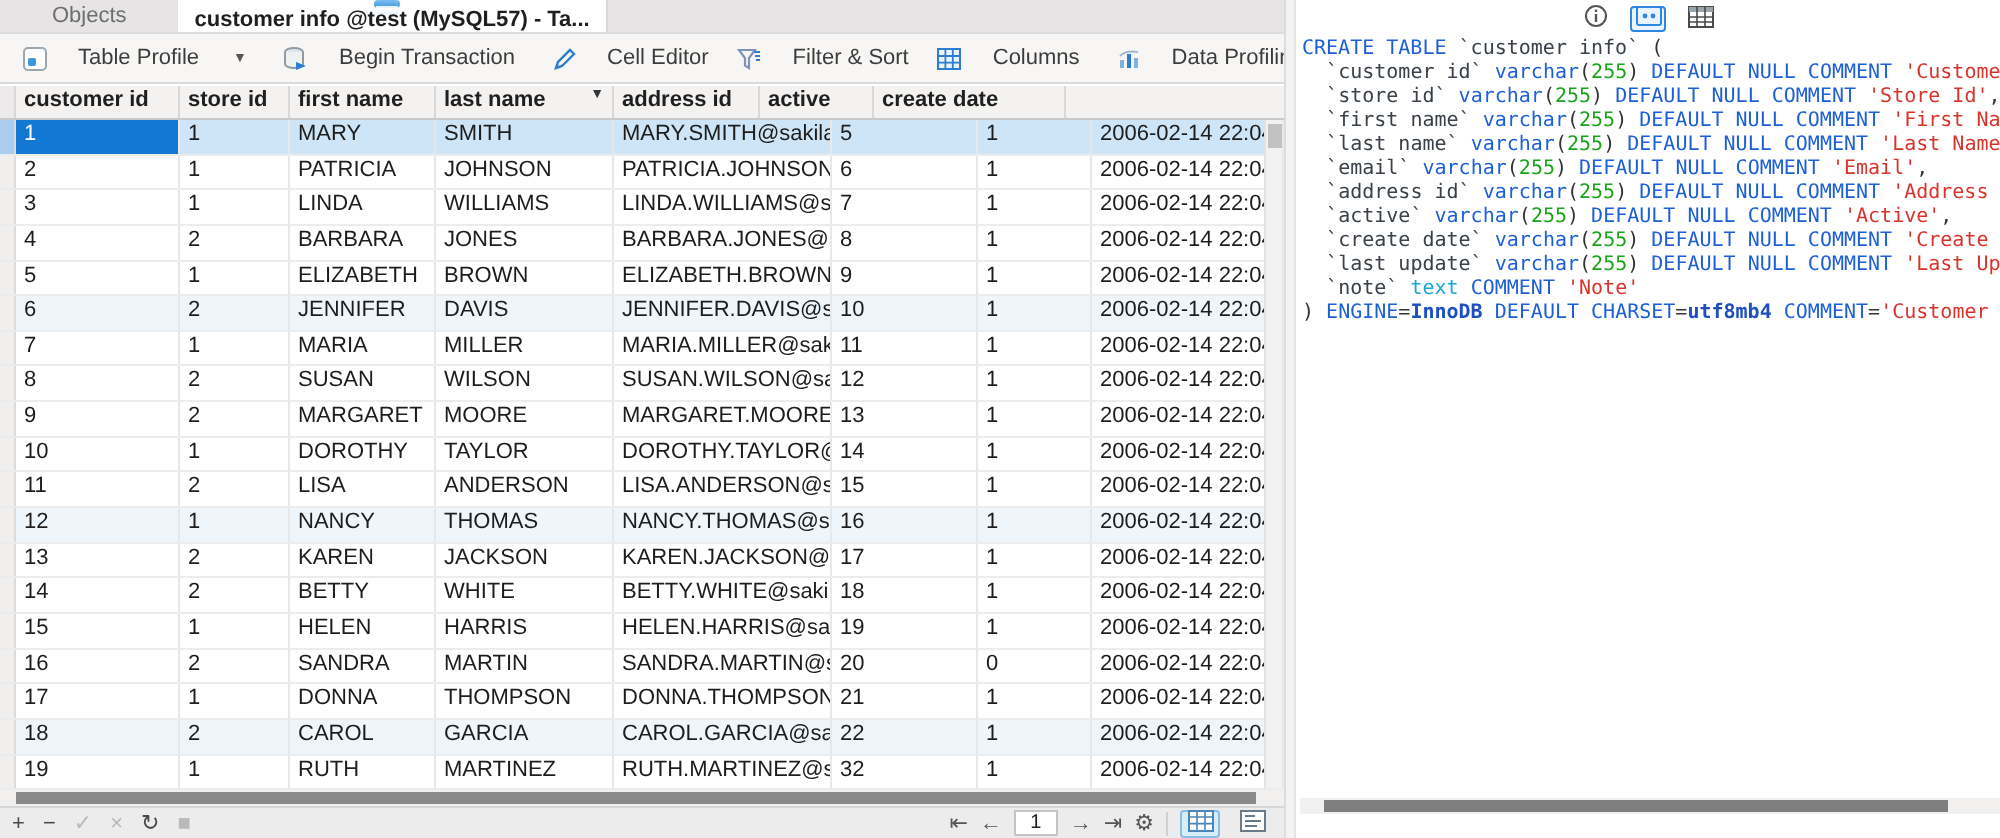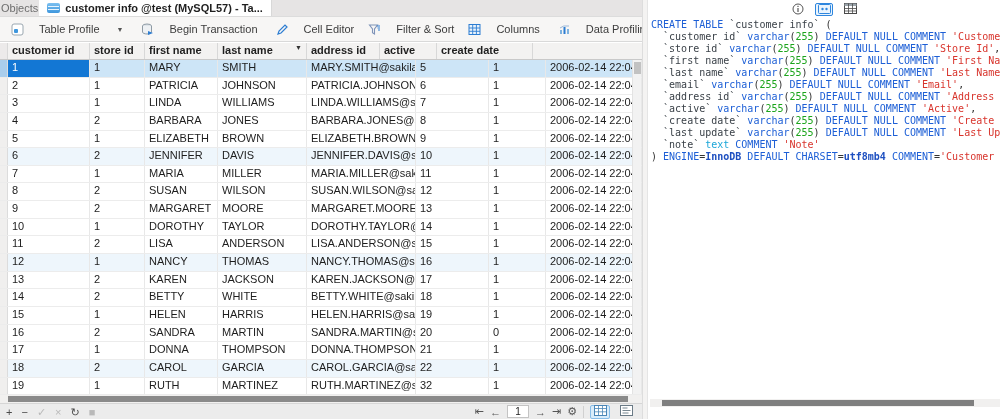--- a/index.html
+++ b/index.html
@@ -4,22 +4,22 @@
 <style>
   * { margin:0; padding:0; box-sizing:border-box; }
   html,body { width:1000px; height:419px; overflow:hidden; }
   body { font-family:"Liberation Sans", sans-serif; font-size:11px; color:#333; background:#fff; }
   .app { position:relative; width:1000px; height:419px; background:#fff; }
 
   
   .left-panel { position:absolute; left:0; top:0; width:642px; height:419px; background:#fff; }
 
   .tabbar { height:17px; background:#e6e4e4; display:flex; align-items:stretch; border-bottom:1px solid #dcdcdc; }
-  .tab { display:flex; align-items:center; padding:0 1px; color:#6e6e6e; cursor:default; }
-  .tab.active { background:#fff; color:#1f1f1f; font-weight:bold; padding:0 8px; border-right:1px solid #d8d8d8; }
+  .tab { display:flex; align-items:center; padding:0 26px; color:#6e6e6e; cursor:default; }
+  .tab.active { background:#fff; color:#1f1f1f; font-weight:bold; padding:0 8px; border-right:1px solid #d8d8d8;flex-direction:column; }
   .tab-table-icon { width:13px; height:10px; border-radius:2px; background:linear-gradient(#7cc0f0,#3f97dd); margin-right:5px; position:relative; }
   .tab-table-icon:before { content:""; position:absolute; left:1px; right:1px; top:3px; height:1px; background:#e8f4fd; box-shadow:0 3px 0 #e8f4fd; }
 
   .toolbar { height:25px; background:#f7f6f5; border-bottom:1px solid #d9d9d9; display:flex; align-items:center; padding:0 4px; }
   .tbtn { display:flex; align-items:center; gap:15px; padding:0 7px; height:21px; color:#3c3c3c; cursor:default; border-radius:2px; white-space:nowrap; }
   .tsep { width:1px; height:16px; background:#dcdcdc; margin:0 2px; }
   .caret { font-size:7px; color:#555; margin-left:2px; }
   .tbtn svg { display:block; }
   .toolbar-spacer { flex:1; }
 

